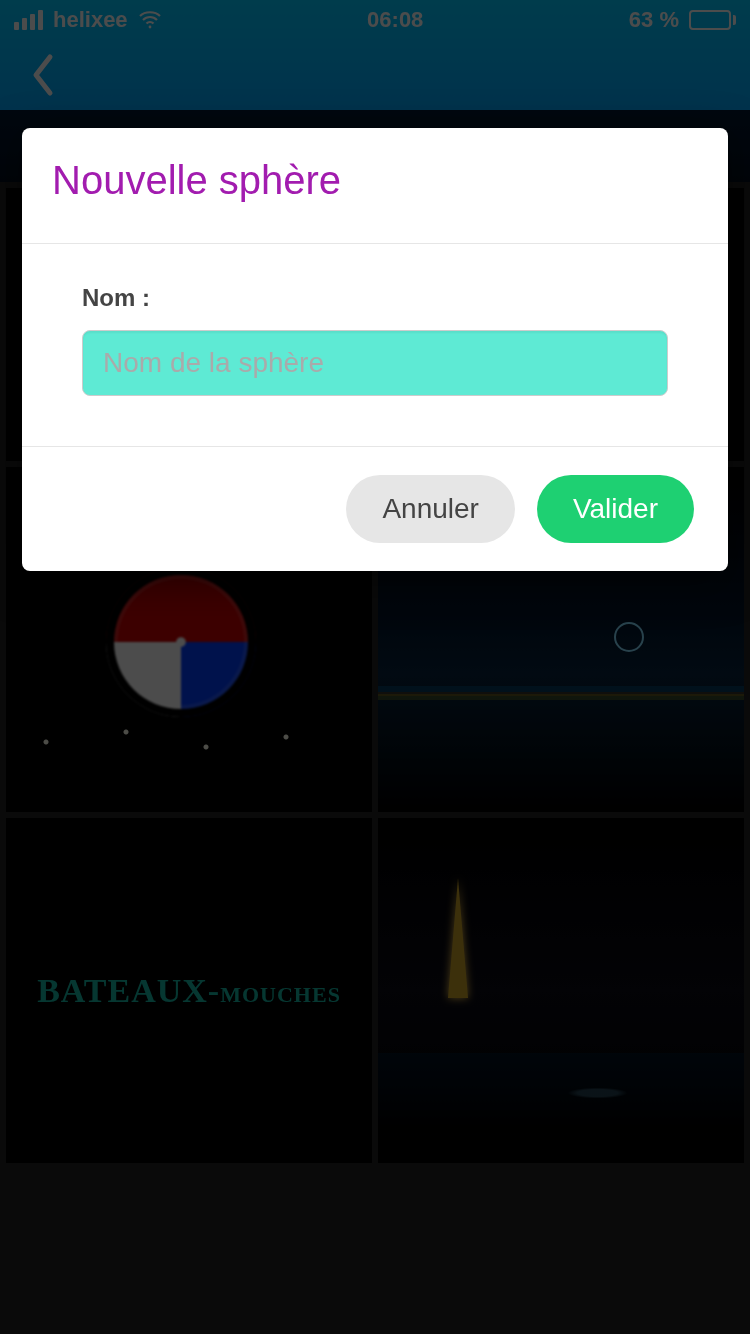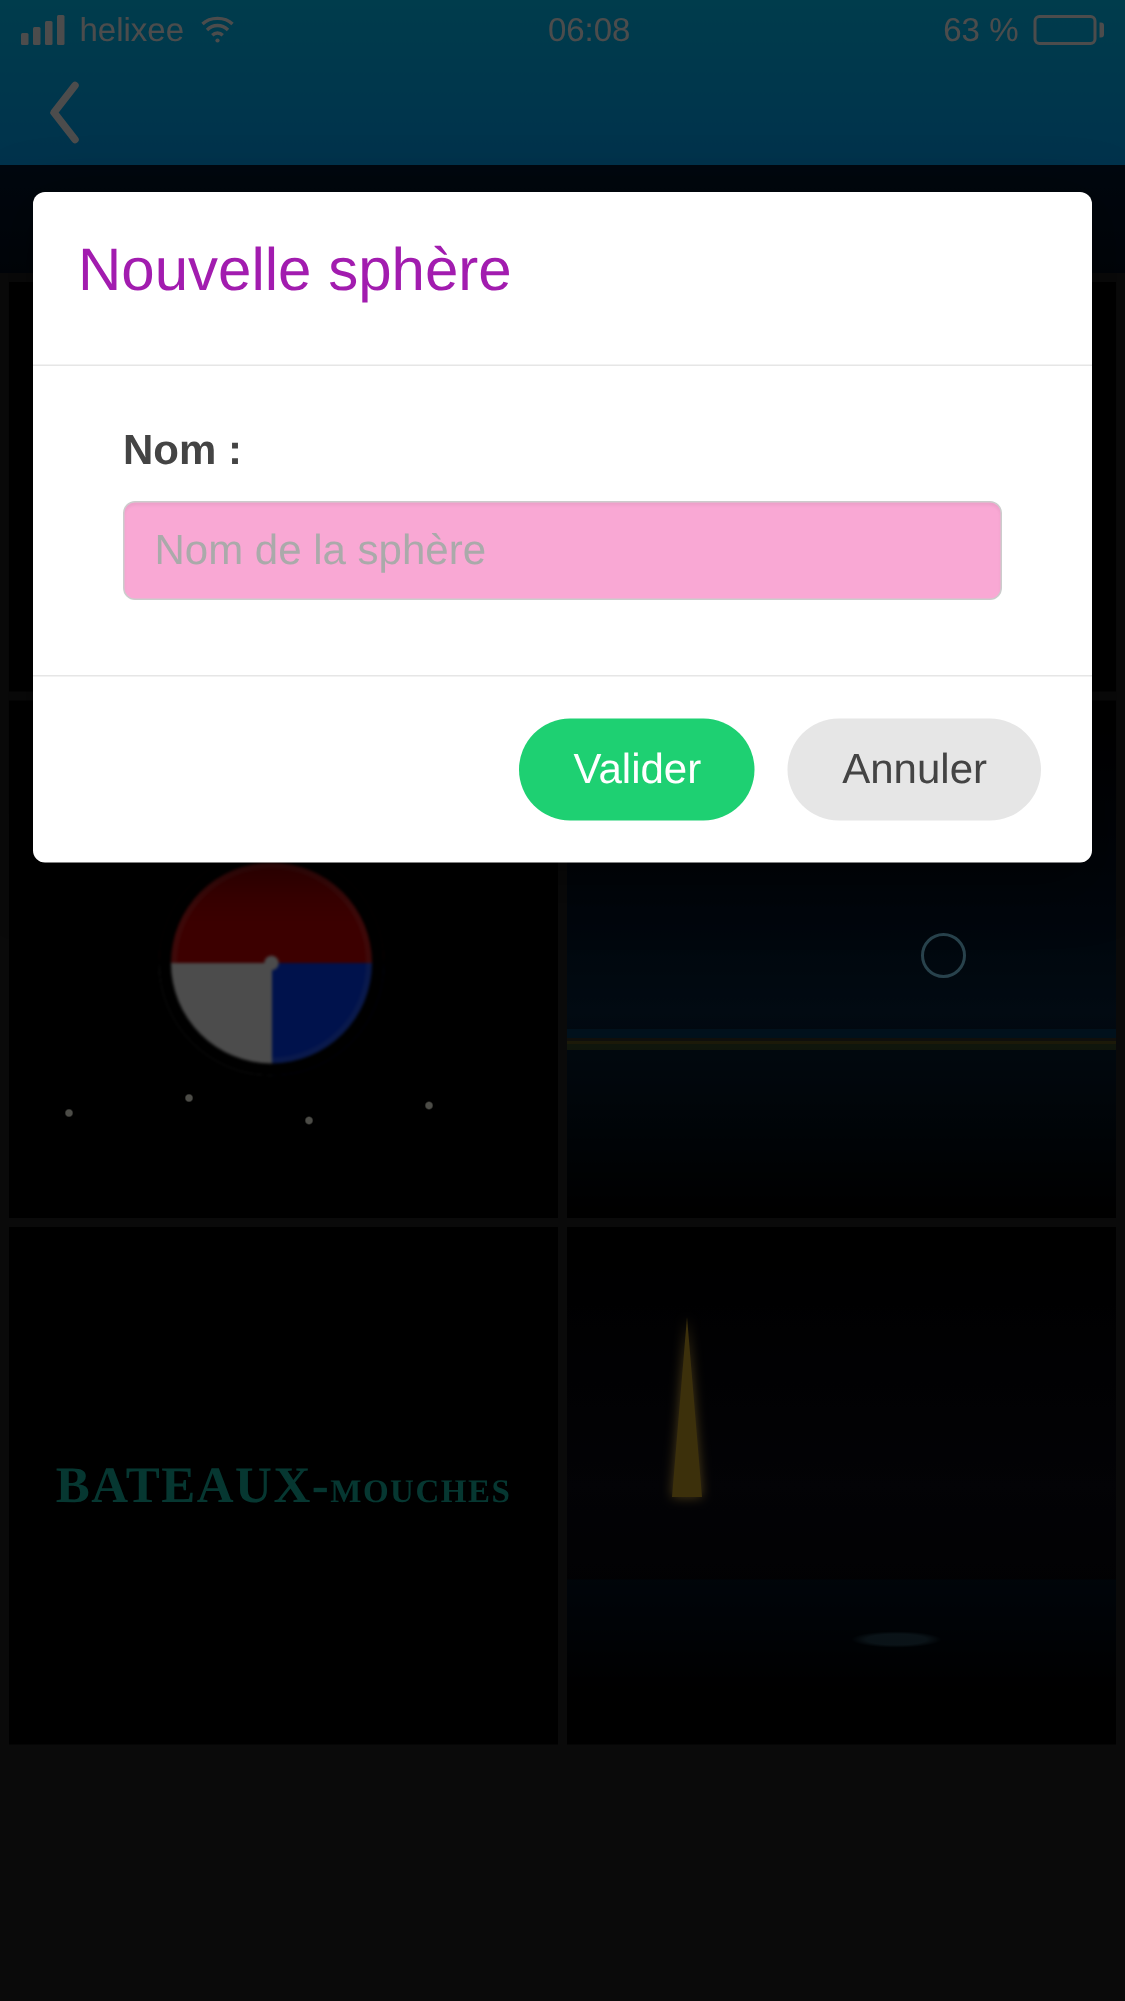--- a/index.html
+++ b/index.html
@@ -9,21 +9,21 @@
   
   .topbar {
     position: relative;
     width: 100%;
     height: 110px;
     background: linear-gradient(180deg, #00C9FF 0%, #00A8FF 100%);
     color: #fff;
   }
   .status {
     display: flex; align-items: center; justify-content: space-between;
-    height: 40px; padding: 0 14px; font-size: 22px; font-weight: 400;
+    height: 40px; padding: 0 14px; font-size: 22px; font-weight: 700;
   }
   .status-left, .status-right { display: flex; align-items: center; gap: 10px; }
   .signal { display: flex; align-items: flex-end; gap: 3px; }
   .signal i { width: 5px; background:#fff; display:block; border-radius:1px; }
   .signal i:nth-child(1){height:8px}
   .signal i:nth-child(2){height:12px}
   .signal i:nth-child(3){height:16px}
   .signal i:nth-child(4){height:20px}
   .wifi { width:24px; height:24px; }
   .battery { display:flex; align-items:center; gap:2px; }
@@ -87,24 +87,24 @@
   
   .modal {
     position:absolute; left:22px; right:22px; top:128px;
     background:#fff; border-radius:8px; z-index:10;
     box-shadow: 0 10px 40px rgba(0,0,0,0.5);
     color:#333;
   }
   .modal-header { padding: 30px 30px 40px 30px; border-bottom:1px solid #e6e6e6; }
   .modal-title { font-size:40px; color:#a21caf; font-weight:400; }
   .modal-body { padding: 40px 60px 50px 60px; }
-  .field-label { font-size:28px; font-weight:700; color:#444; margin-bottom:18px; display:block; }
+  .field-label { font-size:24px; font-weight:700; color:#444; margin-bottom:18px; display:block; }
   .field-input {
     width:100%; height:66px; border:1px solid #ccc; border-radius:8px;
-    background:#f9a8d4; padding:0 20px; font-size:28px; color:#333;
+    background:#5eead4; padding:0 20px; font-size:28px; color:#333;
     box-shadow: inset 0 2px 2px rgba(0,0,0,0.05);
   }
   .field-input::placeholder { color:#aaa; }
   .modal-footer {
     border-top:1px solid #e6e6e6; padding:28px 34px;
     display:flex; justify-content:flex-end; gap:22px;
   }
   .btn { height:68px; padding:0 36px; border-radius:34px; border:none; font-size:28px; cursor:pointer; }
   .btn-primary { background:#1ed072; color:#fff; }
   .btn-secondary { background:#e6e6e6; color:#444; }
@@ -178,18 +178,18 @@
 
   <div class="modal">
     <div class="modal-header">
       <div class="modal-title">Nouvelle sphère</div>
     </div>
     <div class="modal-body">
       <label class="field-label">Nom :</label>
       <input class="field-input" type="text" placeholder="Nom de la sphère" style="">
     </div>
     <div class="modal-footer">
+      <button class="btn btn-secondary">Annuler</button>
       <button class="btn btn-primary">Valider</button>
-      <button class="btn btn-secondary">Annuler</button>
     </div>
   </div>
 
 </div>
 
 </body></html>

